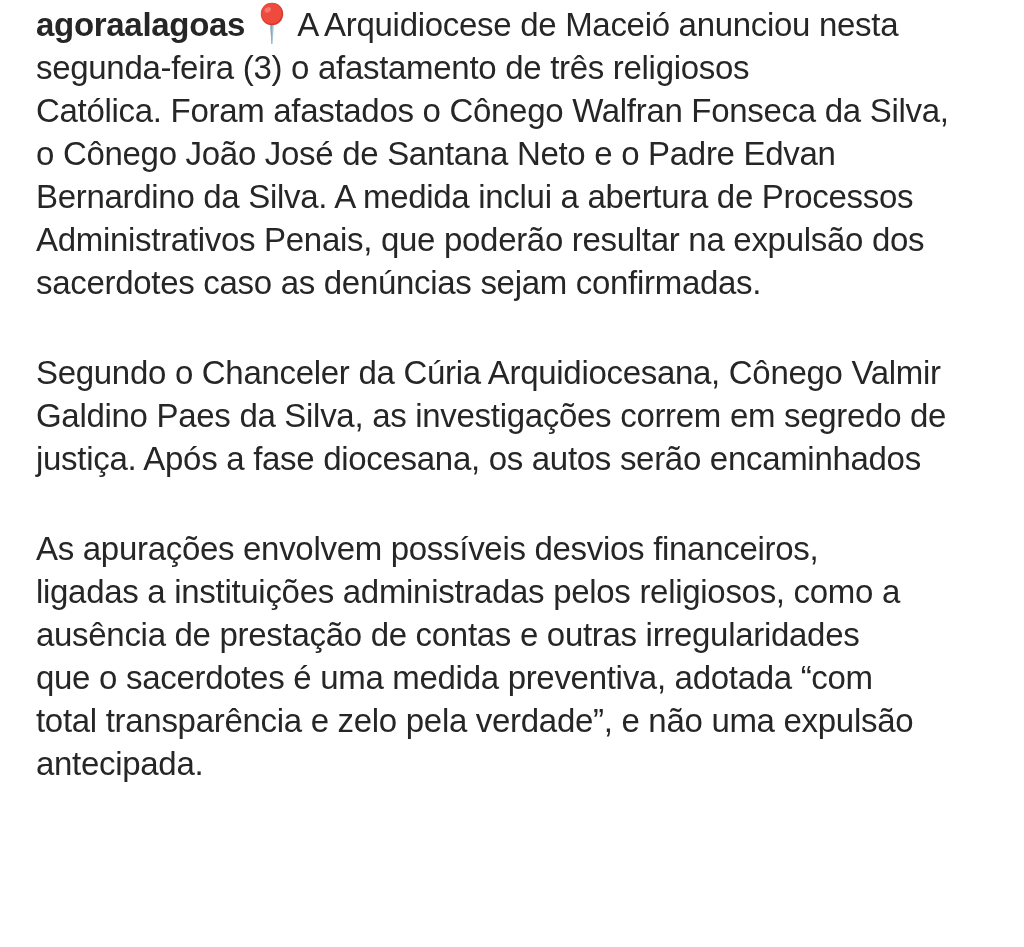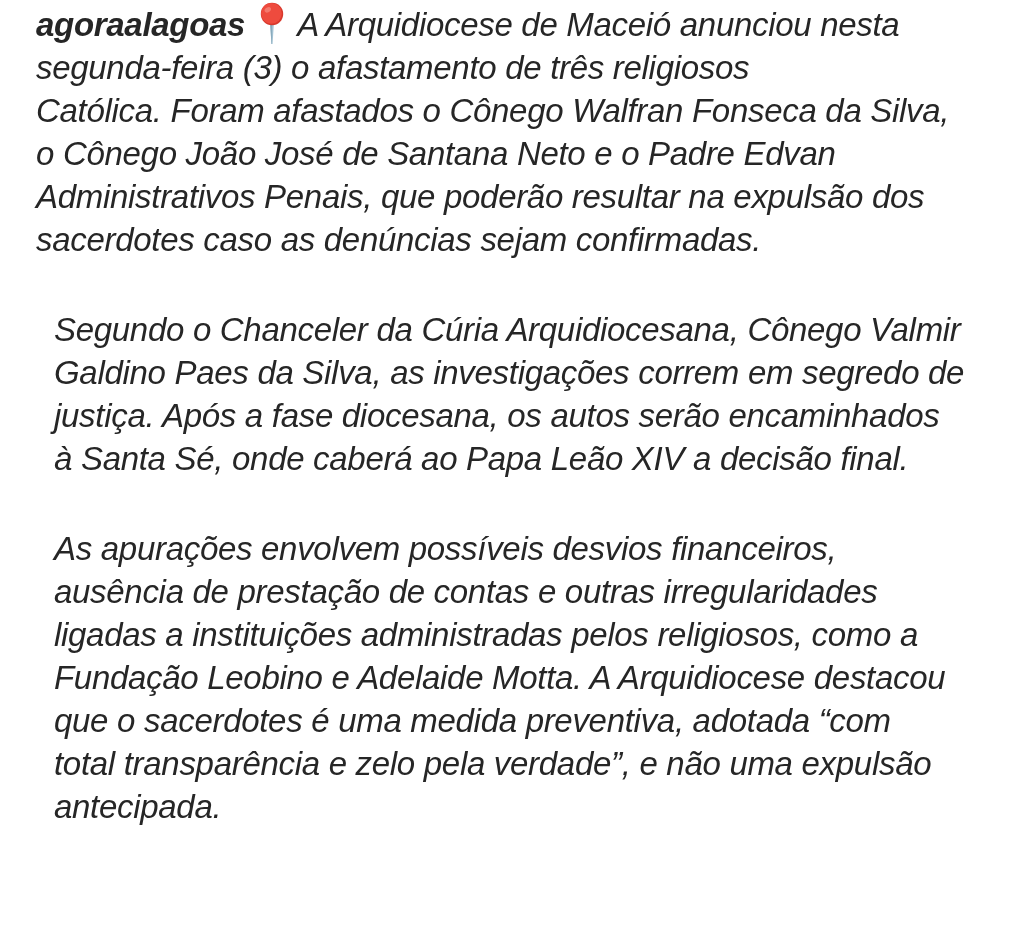--- a/index.html
+++ b/index.html
@@ -14,24 +14,23 @@
     font-family: "Liberation Sans", "DejaVu Sans", sans-serif;
     color: #262626;
   }
   .caption {
     padding: 2px 30px 0 36px;
     font-size: 33px;
     line-height: 43px;
     letter-spacing: -0.3px;
   }
   .para { margin: 0; }
-  .para + .para { margin-top: 47px; margin-left: 18px; }
+  .para + .para { margin-top: 47px; }
   .line {
     white-space: nowrap;
-    font-style: italic;
   }
   .username {
     font-weight: 700;
     cursor: pointer;
   }
   .pin {
     display: inline-block;
     width: 30px;
     height: 44px;
     margin: 0 10px 0 12px;
@@ -50,34 +49,33 @@
           <polygon points="13.1,20 16.9,20 15.6,42 14.4,42" fill="#a3c2d3"></polygon>
           <polygon points="13.1,20 15,20 14.8,42 14.4,42" fill="#87a9bb"></polygon>
           <circle cx="15" cy="12" r="11.2" fill="#d8382c"></circle>
           <circle cx="14.4" cy="11.4" r="10.4" fill="#ee4b3e"></circle>
           <ellipse cx="10.8" cy="7.8" rx="3.4" ry="2.4" fill="#f4796d" transform="rotate(-30 10.8 7.8)"></ellipse>
         </svg></span><span>A Arquidiocese de Maceió anunciou nesta</span>
     </div>
     <div class="line">segunda-feira (3) o afastamento de três religiosos</div>
     <div class="line">Católica. Foram afastados o Cônego Walfran Fonseca da Silva,</div>
     <div class="line">o Cônego João José de Santana Neto e o Padre Edvan</div>
+    <div class="line">Bernardino da Silva. A medida inclui a abertura de Processos</div>
     <div class="line">Administrativos Penais, que poderão resultar na expulsão dos</div>
     <div class="line">sacerdotes caso as denúncias sejam confirmadas.</div>
   </div>
 
   <div class="para">
     <div class="line">Segundo o Chanceler da Cúria Arquidiocesana, Cônego Valmir</div>
     <div class="line">Galdino Paes da Silva, as investigações correm em segredo de</div>
     <div class="line">justiça. Após a fase diocesana, os autos serão encaminhados</div>
-    <div class="line">à Santa Sé, onde caberá ao Papa Leão XIV a decisão final.</div>
   </div>
 
   <div class="para">
     <div class="line">As apurações envolvem possíveis desvios financeiros,</div>
+    <div class="line">ligadas a instituições administradas pelos religiosos, como a</div>
     <div class="line">ausência de prestação de contas e outras irregularidades</div>
-    <div class="line">ligadas a instituições administradas pelos religiosos, como a</div>
-    <div class="line">Fundação Leobino e Adelaide Motta. A Arquidiocese destacou</div>
     <div class="line">que o sacerdotes é uma medida preventiva, adotada “com</div>
     <div class="line">total transparência e zelo pela verdade”, e não uma expulsão</div>
     <div class="line">antecipada.</div>
   </div>
 
 </div>
 
 </body></html>

